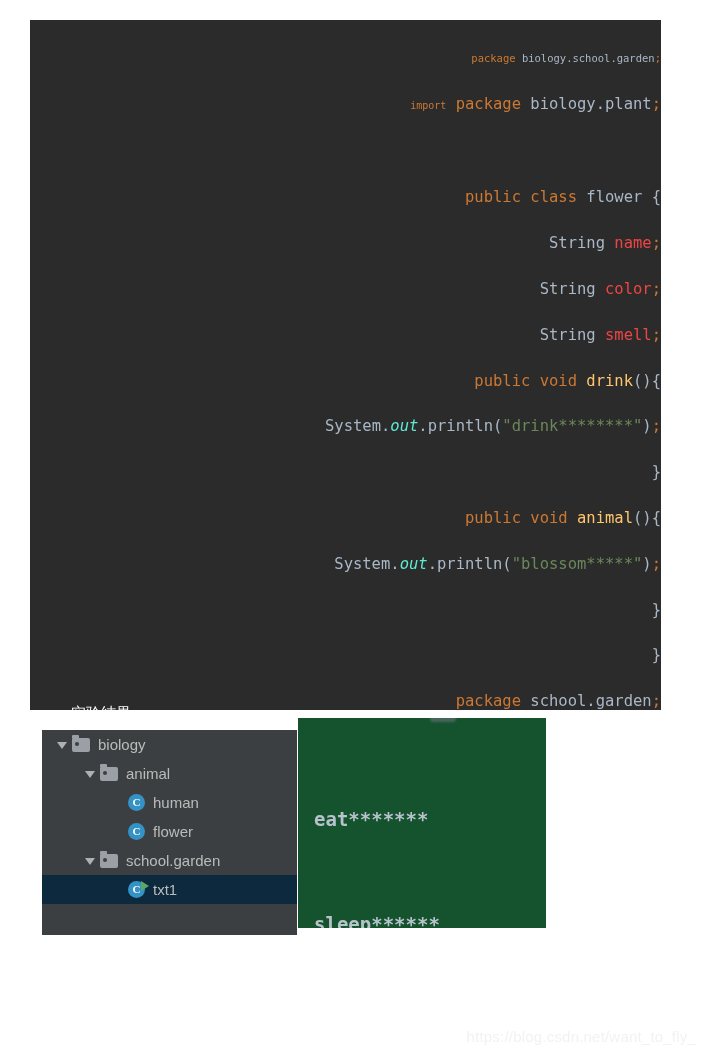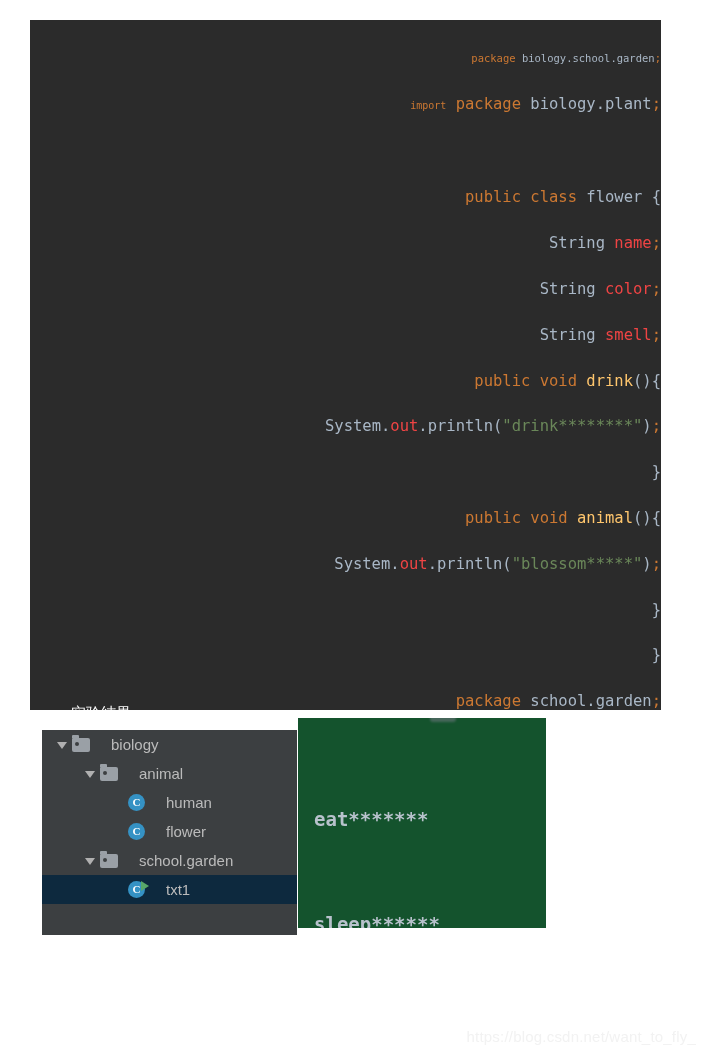--- a/index.html
+++ b/index.html
@@ -39,21 +39,21 @@
     line-height: 22.9px;
   }
   .sm { font-size: 10px; }
 
   
   .kw  { color: #cc7832; }          
   .typ { color: #a9b7c6; }          
   .fld { color: #ef4444; }          
   .mth { color: #ffc66d; }          
   .str { color: #6a8759; }          
-  .stc { color: #ef4444; }  
+  .stc { color: #5eead4; font-style: italic; }  
   .pn  { color: #a9b7c6; }          
   .sem { color: #cc7832; }          
   .brc { color: #a9b7c6; }
 
   
   .caption {
     position: absolute;
     left: 41px;
     top: 683px;
     color: #ffffff;
@@ -150,21 +150,21 @@
   }
   .class-icon.runnable::after {
     content: "";
     position: absolute;
     right: -4px;
     top: 0px;
     border-top: 5px solid transparent;
     border-bottom: 5px solid transparent;
     border-left: 8px solid #59a869;
   }
-  .tree-label { padding-left: 1px; margin-left: 13px; }
+  .tree-label { padding-left: 1px; }
 
   
   .console-panel {
     position: absolute;
     left: 298px;
     top: 718px;
     width: 248px;
     height: 210px;
     background: #14532d;
     overflow: hidden;

